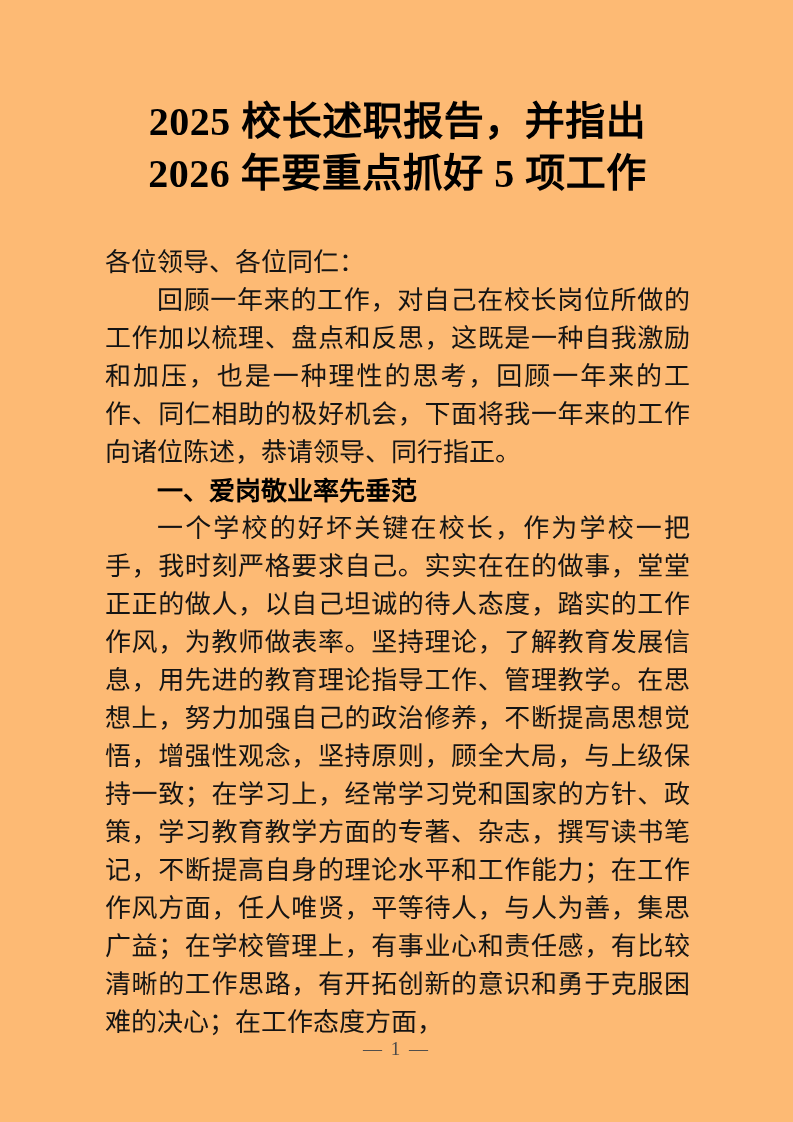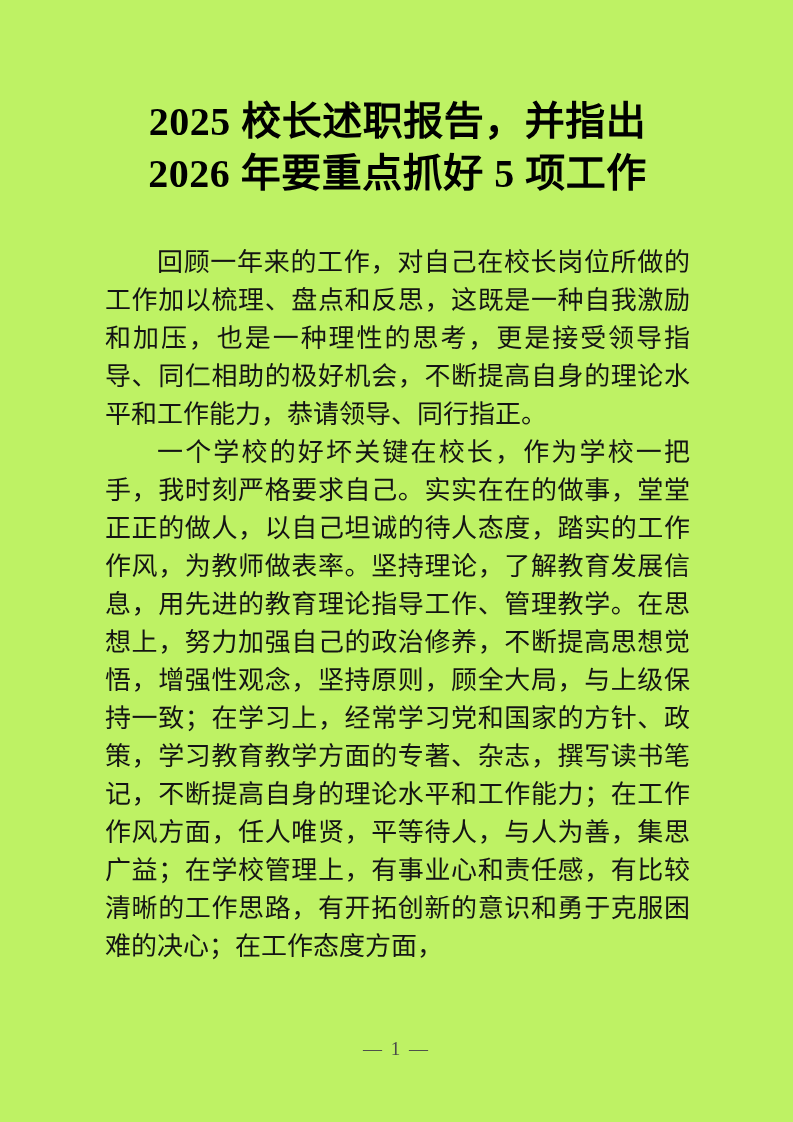--- a/index.html
+++ b/index.html
@@ -5,21 +5,21 @@
   html, body {
     margin: 0;
     padding: 0;
     background: #ffffff;
   }
   .page {
     position: relative;
     width: 793px;
     height: 1122px;
     margin: 0;
-    background: #bef264;
+    background: #fdba74;
     box-sizing: border-box;
     padding: 96px 103px 0 105px;
     overflow: hidden;
     font-family: "Liberation Serif", "DejaVu Serif", serif;
     color: #000000;
   }
   .doc-title {
     margin: 0 0 44px 0;
     font-size: 40px;
     line-height: 52px;
@@ -66,24 +66,26 @@
 </style>
 </head>
 <body>
 
 <div class="page">
 
   <h1 class="doc-title">2025 校长述职报告，并指出 2026 年要重点抓好 5 项工作</h1>
 
   <div class="doc-body">
 
+    <p class="salutation">各位领导、各位同仁：</p>
 
-    <p>回顾一年来的工作，对自己在校长岗位所做的工作加以梳理、盘点和反思，这既是一种自我激励和加压，也是一种理性的思考，更是接受领导指导、同仁相助的极好机会，不断提高自身的理论水平和工作能力，恭请领导、同行指正。</p>
+    <p>回顾一年来的工作，对自己在校长岗位所做的工作加以梳理、盘点和反思，这既是一种自我激励和加压，也是一种理性的思考，回顾一年来的工作、同仁相助的极好机会，下面将我一年来的工作向诸位陈述，恭请领导、同行指正。</p>
 
 
+    <h2 class="section-heading">一、爱岗敬业率先垂范</h2>
 
     <p>一个学校的好坏关键在校长，作为学校一把手，我时刻严格要求自己。实实在在的做事，堂堂正正的做人，以自己坦诚的待人态度，踏实的工作作风，为教师做表率。坚持理论，了解教育发展信息，用先进的教育理论指导工作、管理教学。在思想上，努力加强自己的政治修养，不断提高思想觉悟，增强性观念，坚持原则，顾全大局，与上级保持一致；在学习上，经常学习党和国家的方针、政策，学习教育教学方面的专著、杂志，撰写读书笔记，不断提高自身的理论水平和工作能力；在工作作风方面，任人唯贤，平等待人，与人为善，集思广益；在学校管理上，有事业心和责任感，有比较清晰的工作思路，有开拓创新的意识和勇于克服困难的决心；在工作态度方面，</p>
 
   </div>
 
   <div class="page-footer">
     <span>— 1 —</span>
   </div>
 
 </div>

